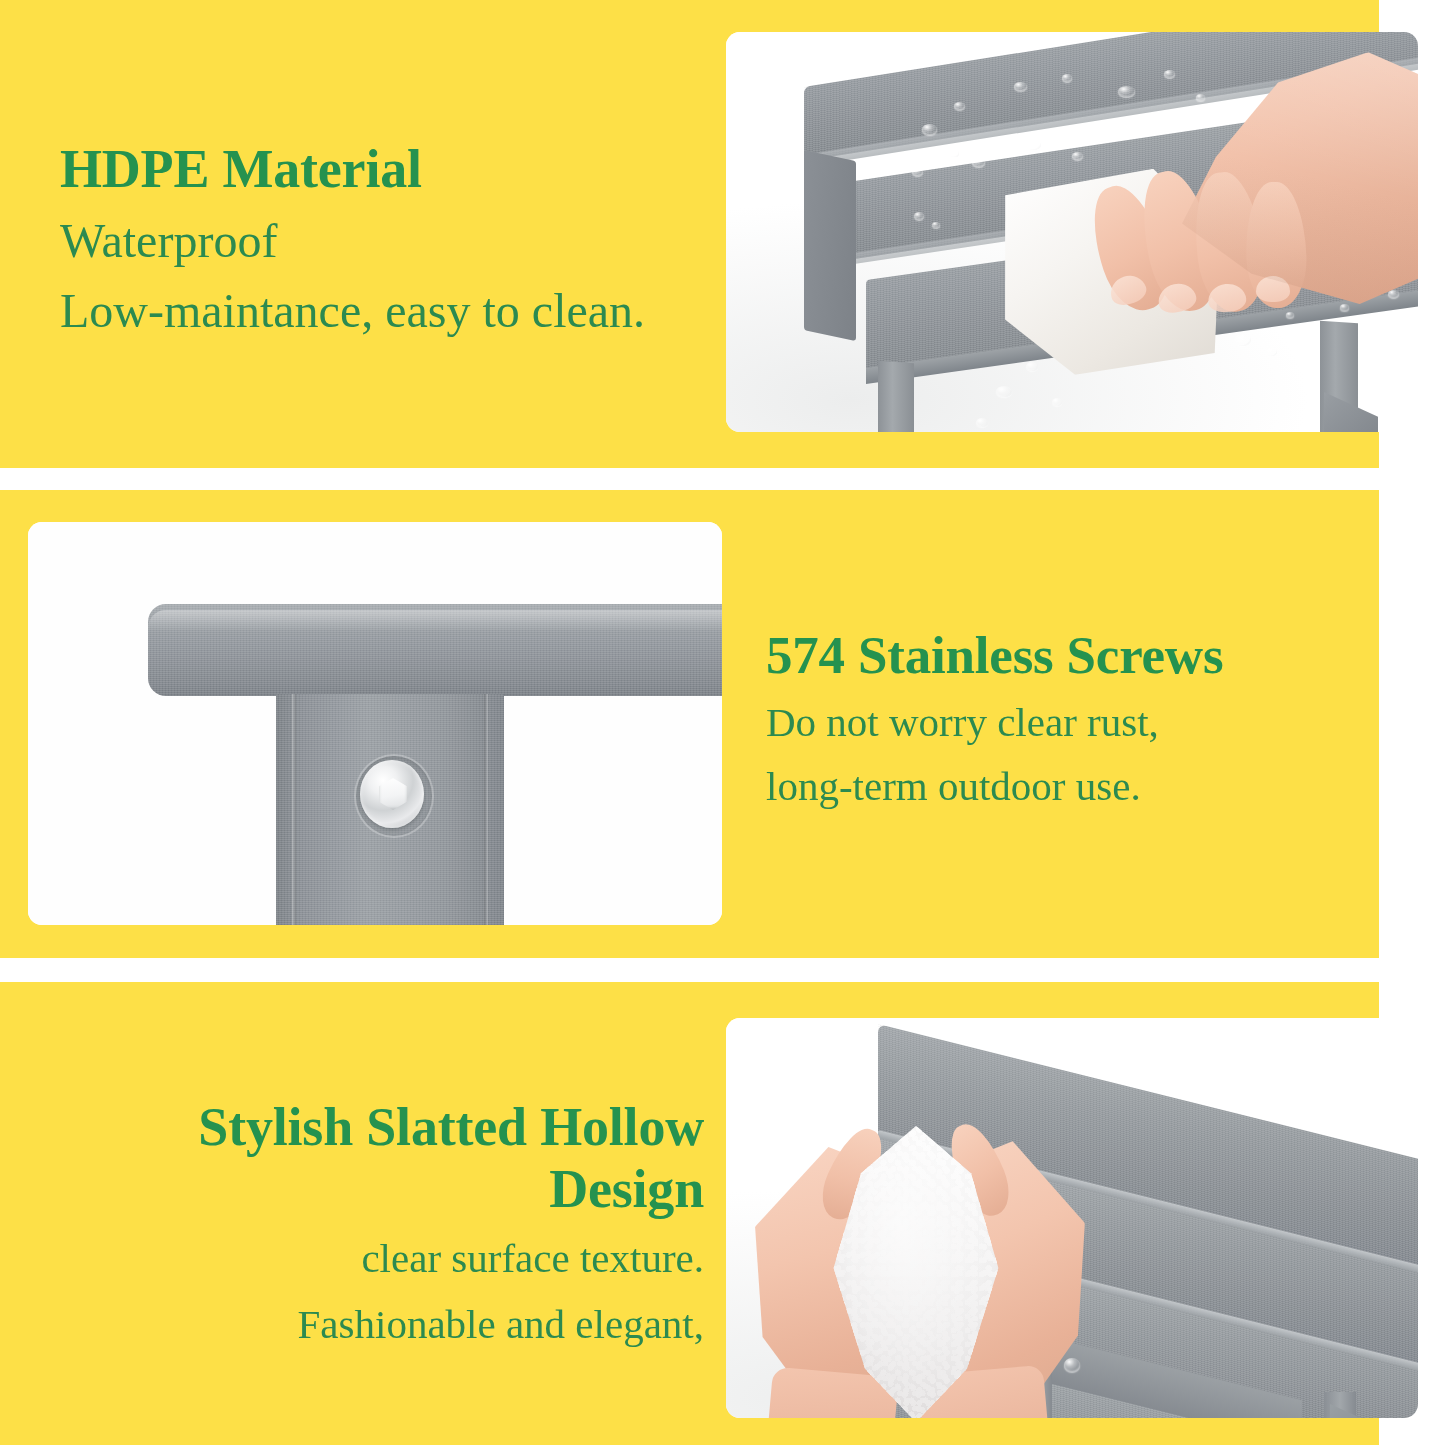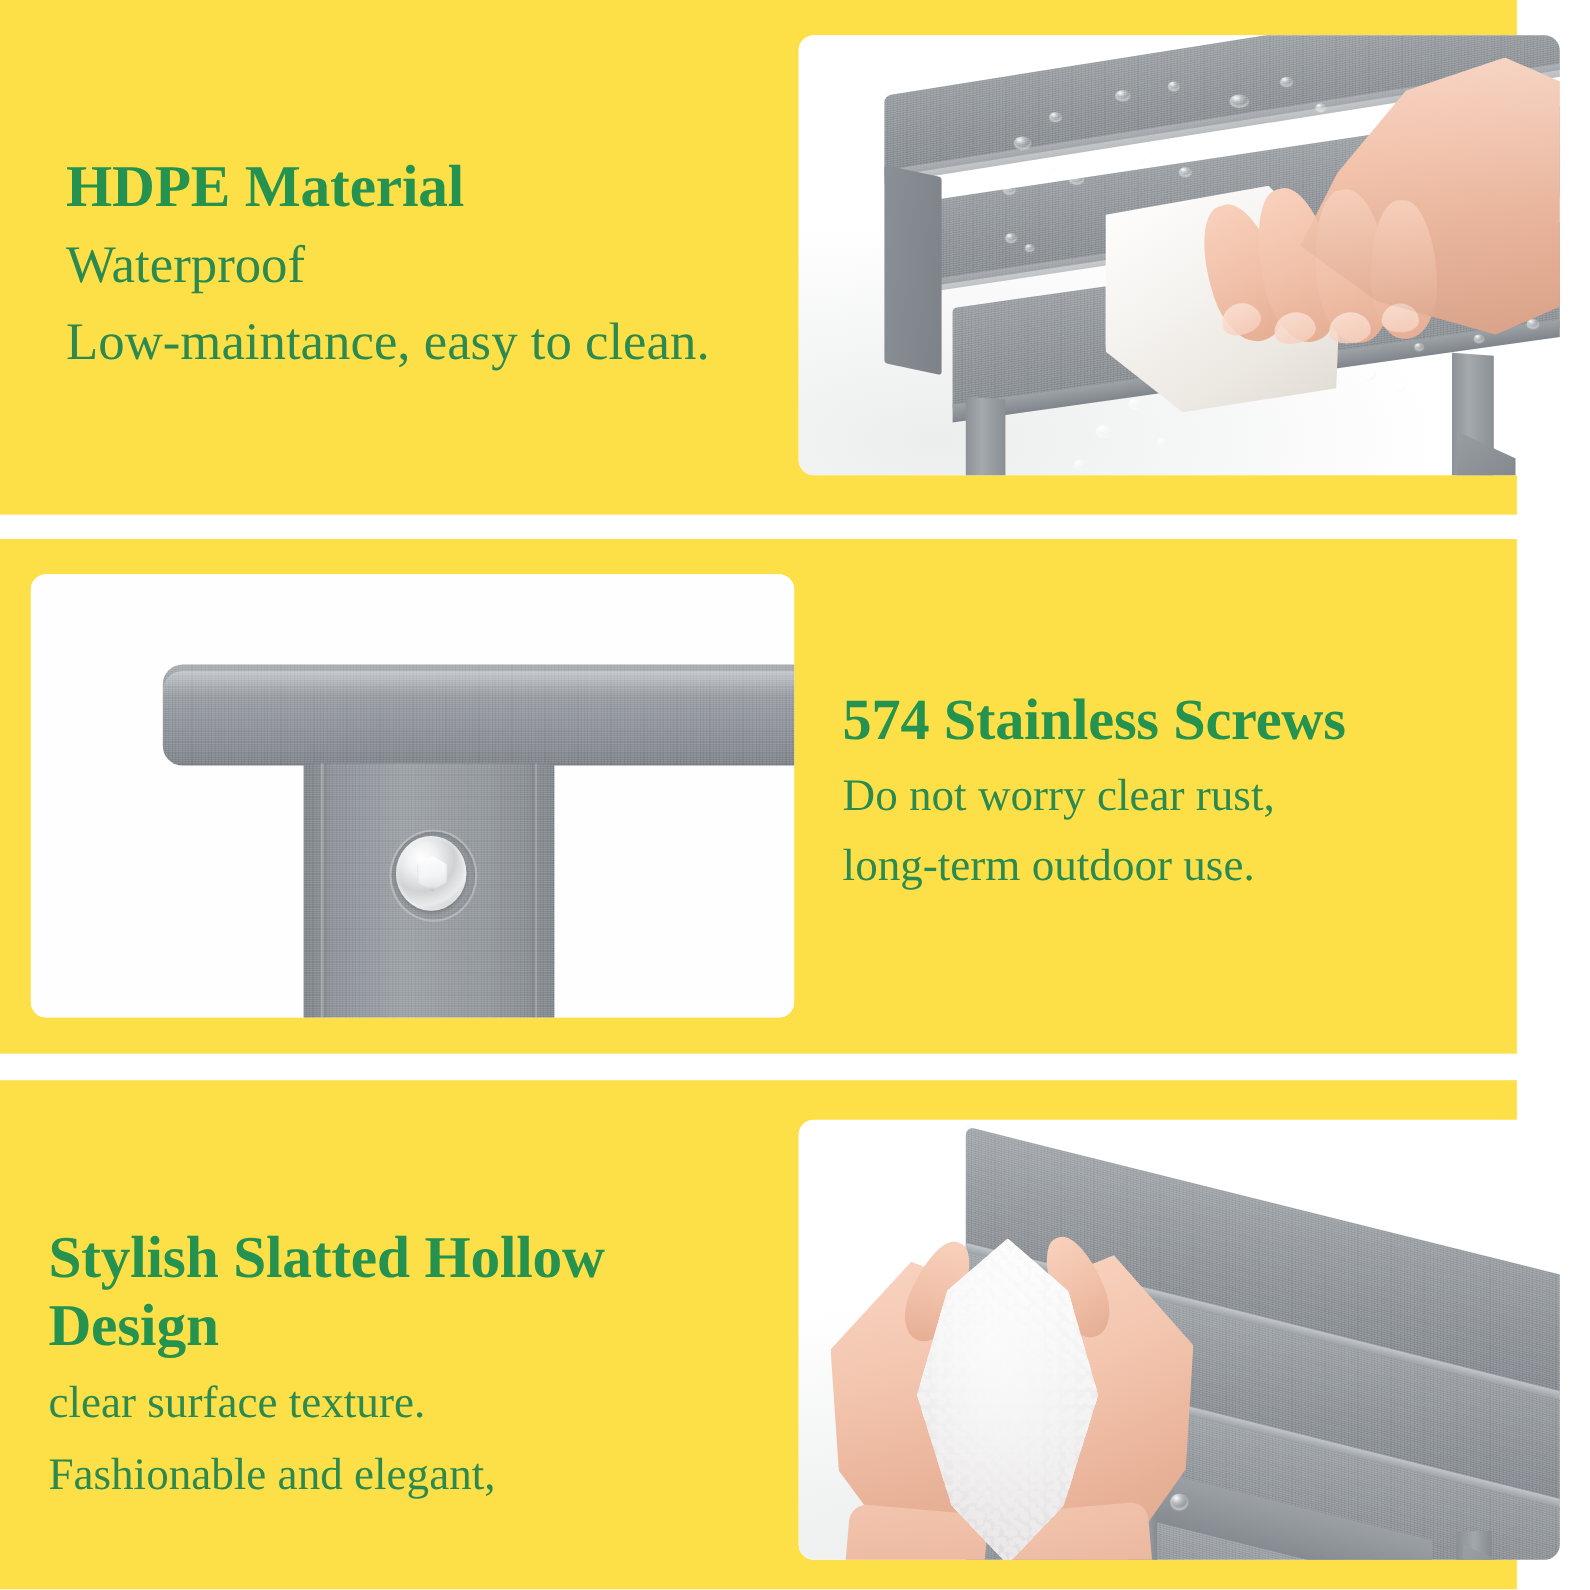--- a/index.html
+++ b/index.html
@@ -286,21 +286,21 @@
       <p class="headline">574 Stainless Screws</p>
       <p class="subline">Do not worry clear rust,</p>
       <p class="subline">long-term outdoor use.</p>
     </div>
   </div>
 
   <div class="gap" id="gap-2"></div>
 
   <div class="panel" id="panel-3">
 
-    <div class="textblock" id="text-3" style="top:130px;">
+    <div class="textblock" id="text-3" style="top:114px;text-align:right;">
       <p class="headline">Stylish Slatted Hollow Design</p>
       <p class="subline">clear surface texture.</p>
       <p class="subline">Fashionable and elegant,</p>
     </div>
 
     <div class="imgcard" id="card-3" style="top:36px;">
       <div class="scene">
         <div id="s3-bg"></div>
 
         <div class="s3-slat" style="left:152px;top:6px;width:560px;height:110px;

